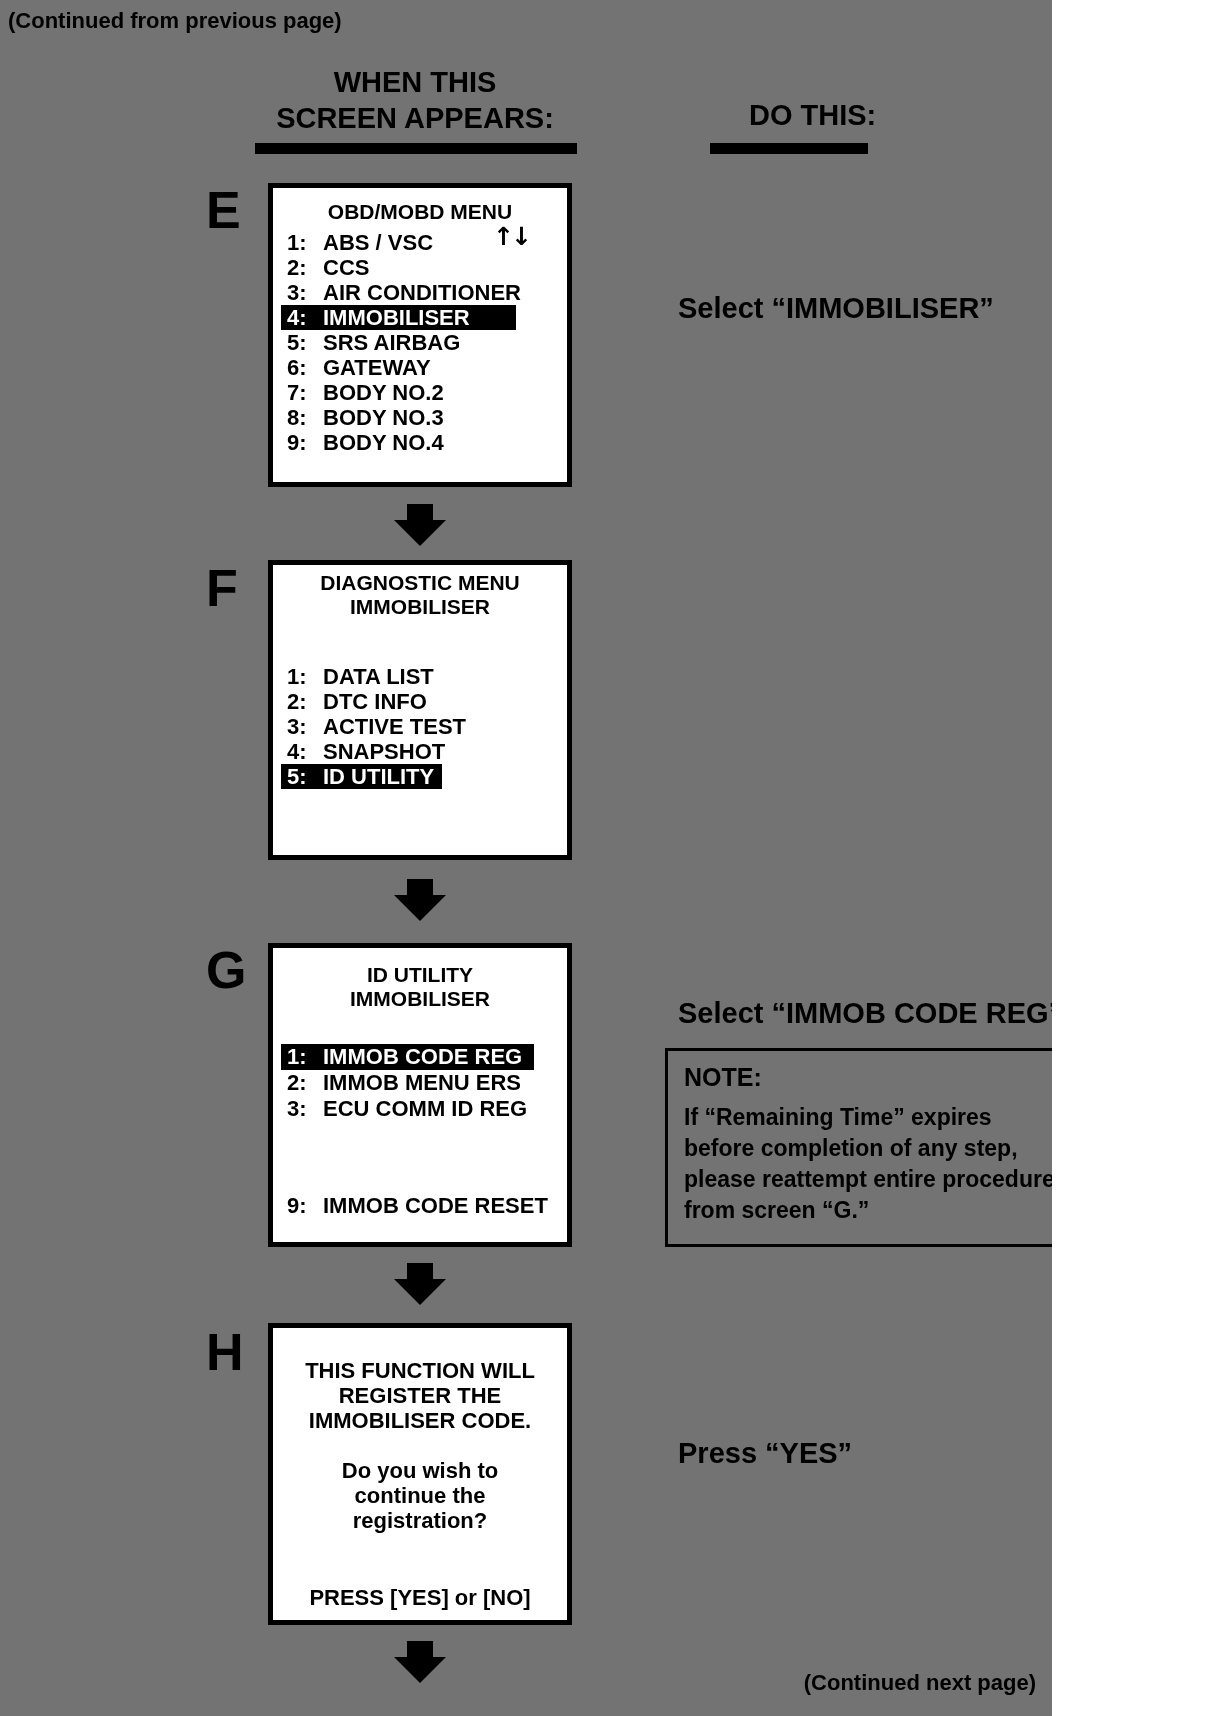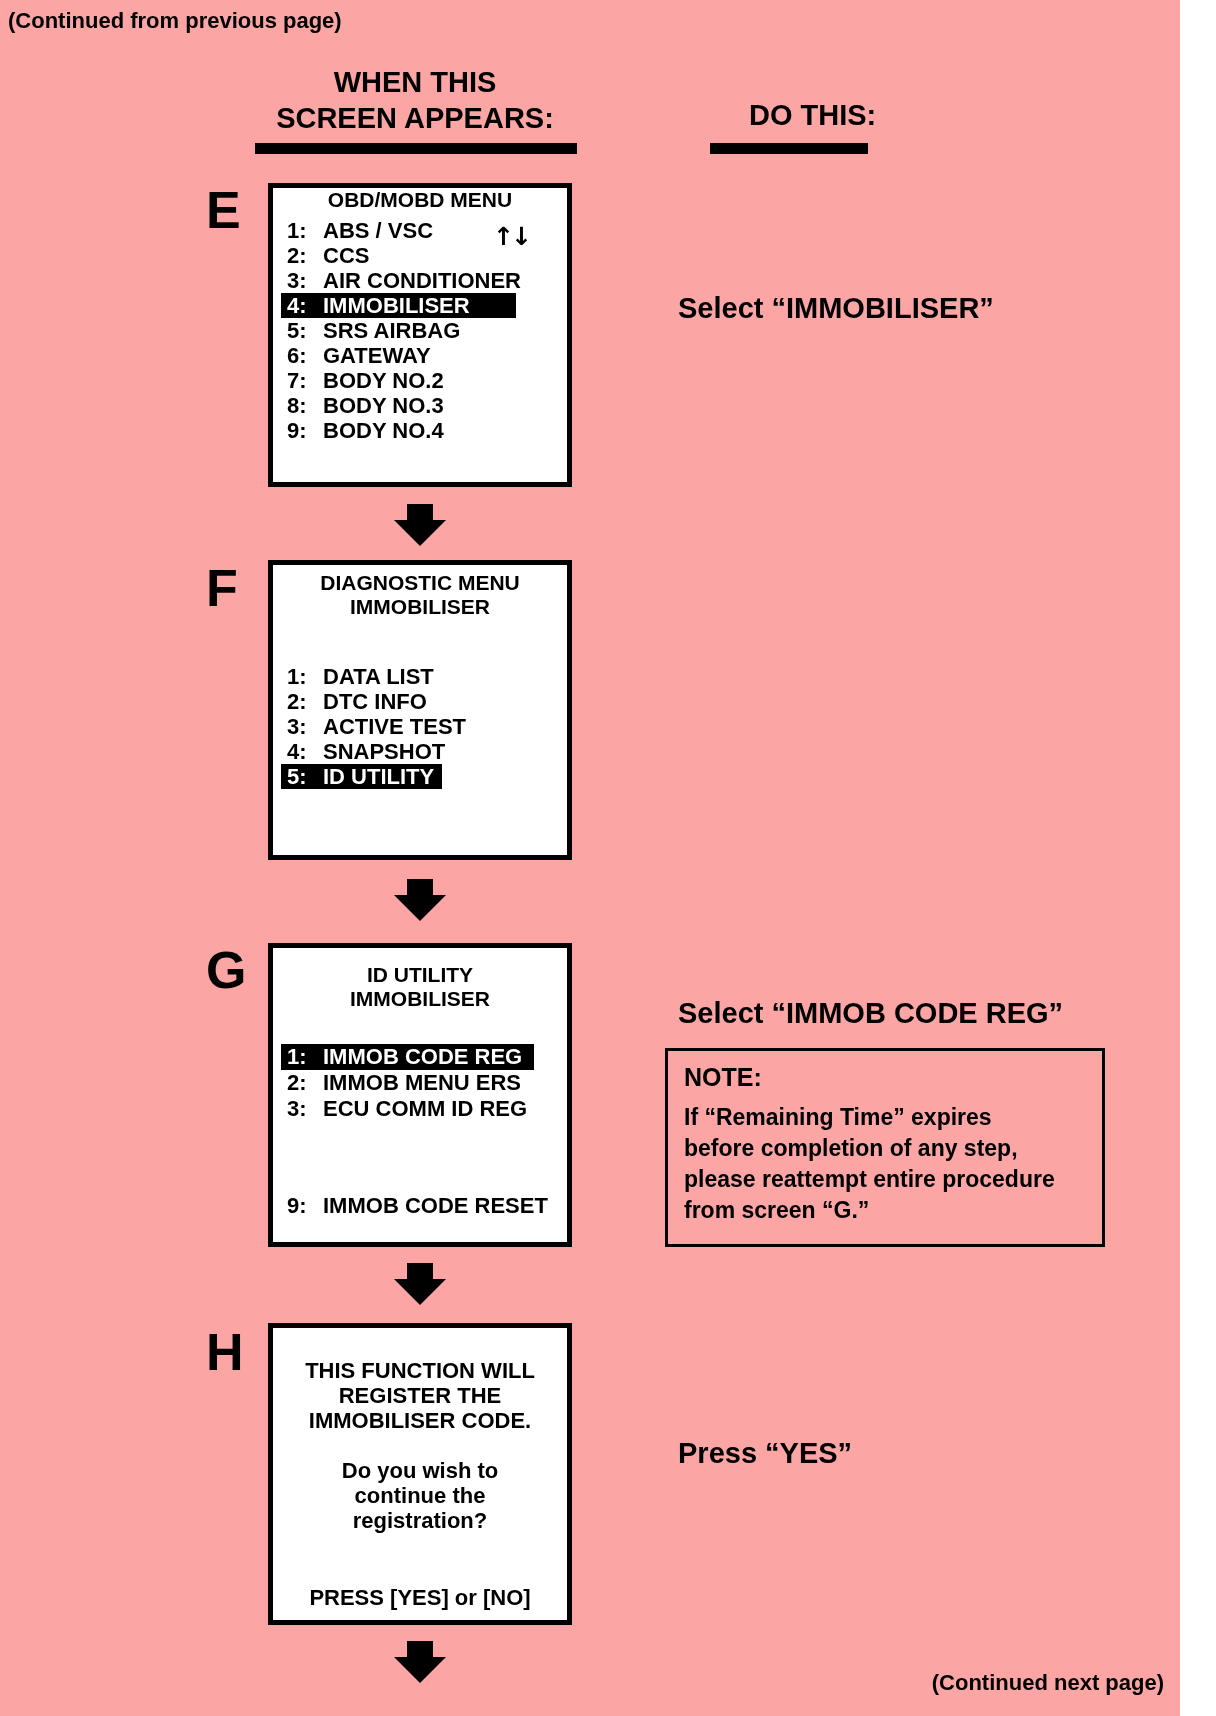--- a/index.html
+++ b/index.html
@@ -2,21 +2,21 @@
 <html><head>
 <meta charset="utf-8">
 <style>
   html,body{margin:0;padding:0;background:#fff;}
   body{
     width:1216px;height:1716px;
     font-family:"Liberation Sans",sans-serif;
     font-weight:700;color:#000;
     -webkit-font-smoothing:antialiased;
   }
-  .page{position:relative;width:1180px;height:1716px;background:#fca5a5;overflow:hidden;}
+  .page{position:relative;width:1052px;height:1716px;background:#737373;overflow:hidden;}
 
   .cont-from{position:absolute;left:8px;top:8px;font-size:22px;}
   .cont-next{position:absolute;right:16px;top:1670px;font-size:22px;}
 
   .hdr-left{position:absolute;left:232px;top:64px;width:366px;text-align:center;font-size:29px;line-height:36px;}
   .hdr-right{position:absolute;left:712px;top:99px;font-size:29px;margin-left:37px;}
   .bar{position:absolute;background:#000;height:11px;}
   .bar-left{left:255px;top:143px;width:322px;}
   .bar-right{left:710px;top:143px;width:158px;}
 
@@ -26,21 +26,21 @@
   .slabel-g{top:944px;}
   .slabel-h{top:1326px;}
 
   .screen{position:absolute;left:268px;width:304px;border:5px solid #000;box-sizing:border-box;background:#fff;}
   .screen-e{top:183px;height:304px;}
   .screen-f{top:560px;height:300px;}
   .screen-g{top:943px;height:304px;}
   .screen-h{top:1323px;height:302px;}
 
   .stitle{text-align:center;font-size:21px;line-height:24px;}
-  .screen-e .stitle{}
+  .screen-e .stitle{margin-top:12px;}
   .screen-f .stitle{margin-top:6px;}
   .screen-g .stitle{margin-top:15px;}
 
   .scroll-icon{position:absolute;top:34px;right:38px;font-size:25px;letter-spacing:-3px;font-family:"DejaVu Sans",sans-serif;}
 
   .menu{padding-left:14px;}
   .screen-e .menu{margin-top:6px;}
   .screen-f .menu{margin-top:45px;}
   .screen-g .menu{margin-top:33px;}
   .row{display:flex;align-items:center;height:25px;font-size:22px;width:fit-content;}

